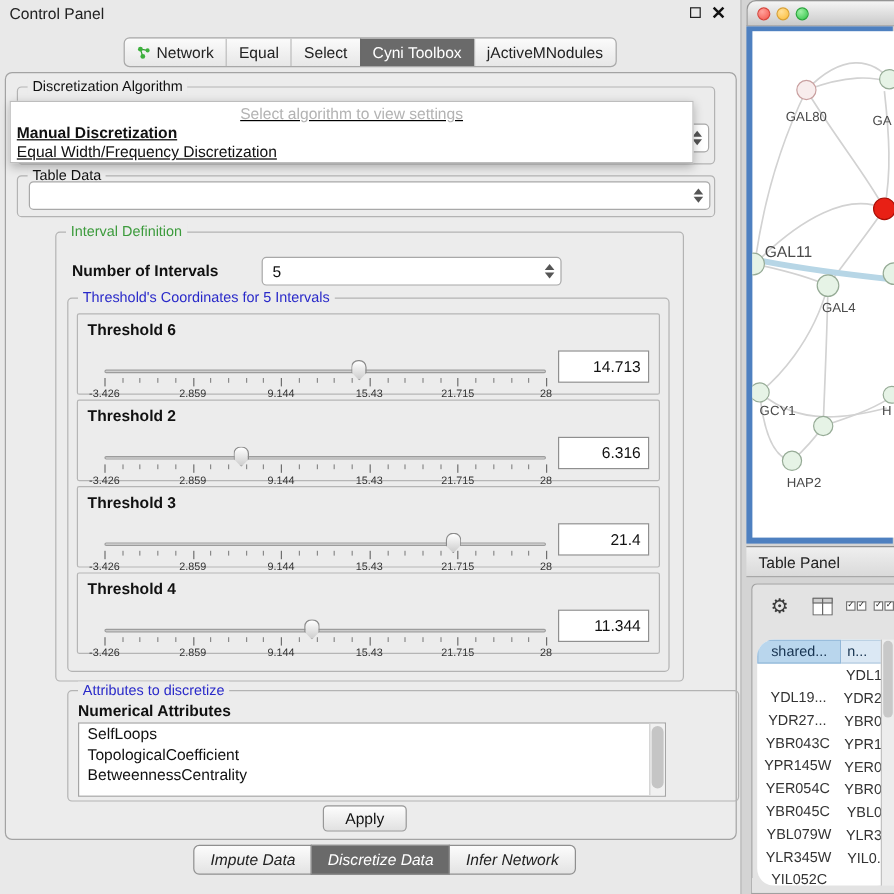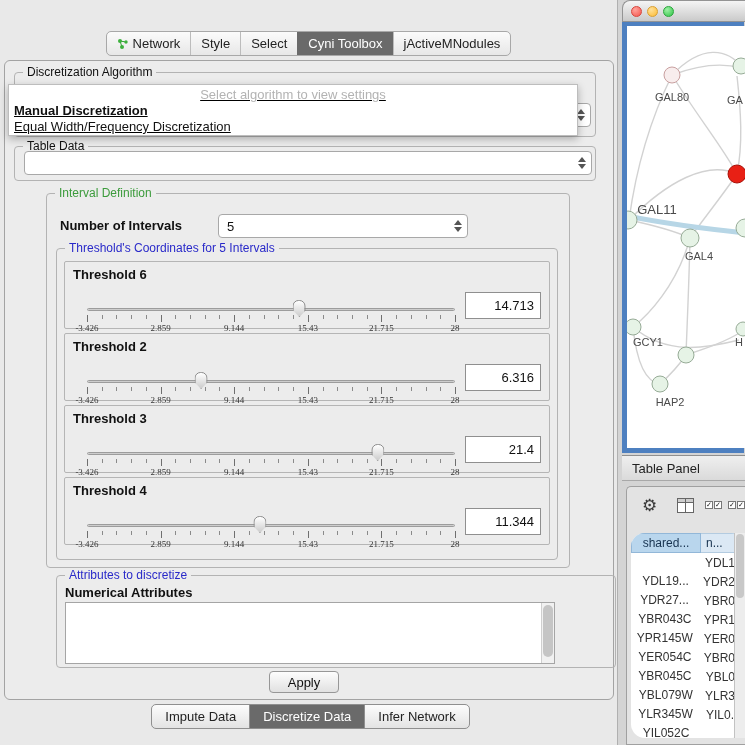--- a/index.html
+++ b/index.html
@@ -46,34 +46,34 @@
   .th-label { position:absolute; left:8px; top:5px; font-weight:bold; font-size:13px; color:#111; }
   .slider { position:absolute; left:22px; top:38px; width:368px; height:30px; }
   .track { position:absolute; left:0; right:0; top:8px; height:3px; background:linear-gradient(#bfbfbf,#dcdcdc); border:1px solid #9c9c9c; border-radius:2px; }
   .thumb { position:absolute; top:0; width:13px; height:17px; transform:translateX(-50%);
            background:linear-gradient(#ffffff,#cdcdcd); border:1px solid #8b8b8b; border-radius:6px 6px 3px 3px;
            clip-path:polygon(0 0,100% 0,100% 60%,50% 100%,0 60%); }
   .tick-area { position:absolute; left:0; right:0; top:15px; height:8px; }
   .tick { position:absolute; top:0; width:1px; height:4px; background:#8a8a8a; }
   .tick.major { height:7px; background:#6f6f6f; }
   .tick-labels { position:absolute; left:0; right:0; top:23px; height:11px; }
-  .tick-label { position:absolute; transform:translateX(-50%); font-size:9px; color:#333; white-space:nowrap;font-family:Liberation Serif, serif; }
+  .tick-label { position:absolute; transform:translateX(-50%); font-size:9px; color:#333; white-space:nowrap; }
   .th-value { position:absolute; right:8px; top:30px; width:76px; height:27px; background:#fff; border:1px solid #8f8f8f;
               font-family:"Liberation Sans",sans-serif; font-size:13px; color:#111; text-align:right; padding-right:6px; }
 
   
   .attr-list { position:absolute; left:8px; top:26px; width:490px; height:62px; background:#fff; border:1px solid #a5a5a5; overflow:hidden; }
   .list-item { font-size:13px; line-height:16px; padding:1px 0 0 7px; color:#111; white-space:nowrap; }
   .vscroll { position:absolute; right:0; top:0; bottom:0; width:13px; background:#f1f1f1; border-left:1px solid #cfcfcf; }
   .vthumb { position:absolute; left:1px; right:1px; top:2px; height:52px; background:#c5c5c5; border-radius:6px; }
 
   .apply-btn { position:absolute; left:264px; top:610px; width:70px; height:22px; background:linear-gradient(#fdfdfd,#e1e1e1);
                border:1px solid #979797; border-radius:4px; font-size:13px; color:#111; display:flex; align-items:center; justify-content:center; }
 
-  .btabrow { position:absolute; left:2px; top:704px; width:100%; display:flex; justify-content:center; }
+  .btabrow { position:absolute; left:12px; top:704px; width:100%; display:flex; justify-content:center;font-style:italic; }
   .btab { padding:4px 13px; font-size:13px; color:#222; background:linear-gradient(#fcfcfc,#e3e3e3); border:1px solid #8f8f8f; margin-left:-1px; }
   .btab:first-child { border-radius:5px 0 0 5px; margin-left:0; }
   .btab:last-child { border-radius:0 5px 5px 0; }
   .btab.selected { background:#6a6a6a; color:#fff; }
 
   
   .net-titlebar { position:absolute; left:622px; top:0; width:123px; height:22px;
                   background:linear-gradient(#f5f5f5,#cacaca); border:1px solid #949494; border-right:none; border-radius:8px 0 0 0; }
   .light { position:absolute; top:5px; width:11px; height:11px; border-radius:50%; }
   .light.red { left:8px; background:radial-gradient(circle at 35% 30%, #ffa39c, #f4554c); border:1px solid #d8453c; }
@@ -104,37 +104,42 @@
   .t-cell.c1 { width:70px; justify-content:center;margin-top:28px; }
   .t-cell.c2 { flex:1; padding-left:5px; }
   .tp-scroll { position:absolute; right:0; top:46px; bottom:6px; width:11px; background:#ededed; border-left:1px solid #c2c2c2; }
   .tp-thumb { position:absolute; left:1px; right:1px; top:1px; height:64px; background:#c8c8c8; border-radius:5px; }
 </style>
 </head>
 <body>
 
 <div class="control-panel">
 
+  <div class="cp-titlebar">
+    <span class="cp-title">Control Panel</span>
+    <span class="win-min"></span>
+    <span class="win-close">✕</span>
+  </div>
 
   <div class="tabrow">
     <div class="tabs">
       <div class="tab">
         <span class="net-ic">
           <svg width="12" height="12" viewBox="0 0 12 12">
             <line x1="3" y1="3" x2="9" y2="4" stroke="#2f9e2f" stroke-width="1"></line>
             <line x1="3" y1="3" x2="5" y2="9" stroke="#2f9e2f" stroke-width="1"></line>
             <circle cx="3" cy="3" r="2" fill="#3db03d"></circle>
               <circle cx="9" cy="4" r="1.7" fill="#3db03d"></circle>
               <circle cx="5" cy="9" r="2" fill="#3db03d"></circle>
           </svg>
         </span>
         <span>Network</span>
       </div>
       <div class="tab">
-          <span>Style</span>
+          <span>Equal</span>
         </div>
       <div class="tab">
           <span>Select</span>
         </div>
       <div class="tab selected">
           <span>Cyni Toolbox</span>
         </div>
       <div class="tab">
           <span>jActiveMNodules</span>
         </div>
@@ -358,20 +363,25 @@
     <input class="th-value" readonly="" value="11.344" style="">
   </div>
 </div>
       </div>
     </div>
 
     <div class="group" style="left:51px; top:514px; width:560px; height:93px;">
       <span class="group-label blue">Attributes to discretize</span>
       <span class="lbl-bold" style="left:8px; top:9px;">Numerical Attributes</span>
       <div class="attr-list">
+        <div>
+            <div class="list-item">SelfLoops</div>
+            <div class="list-item">TopologicalCoefficient</div>
+            <div class="list-item">BetweennessCentrality</div>
+          </div>
         <div class="vscroll">
             <div class="vthumb"></div>
           </div>
       </div>
     </div>
 
     <div class="apply-btn">Apply</div>
   </div>
 
   <div class="popup">

